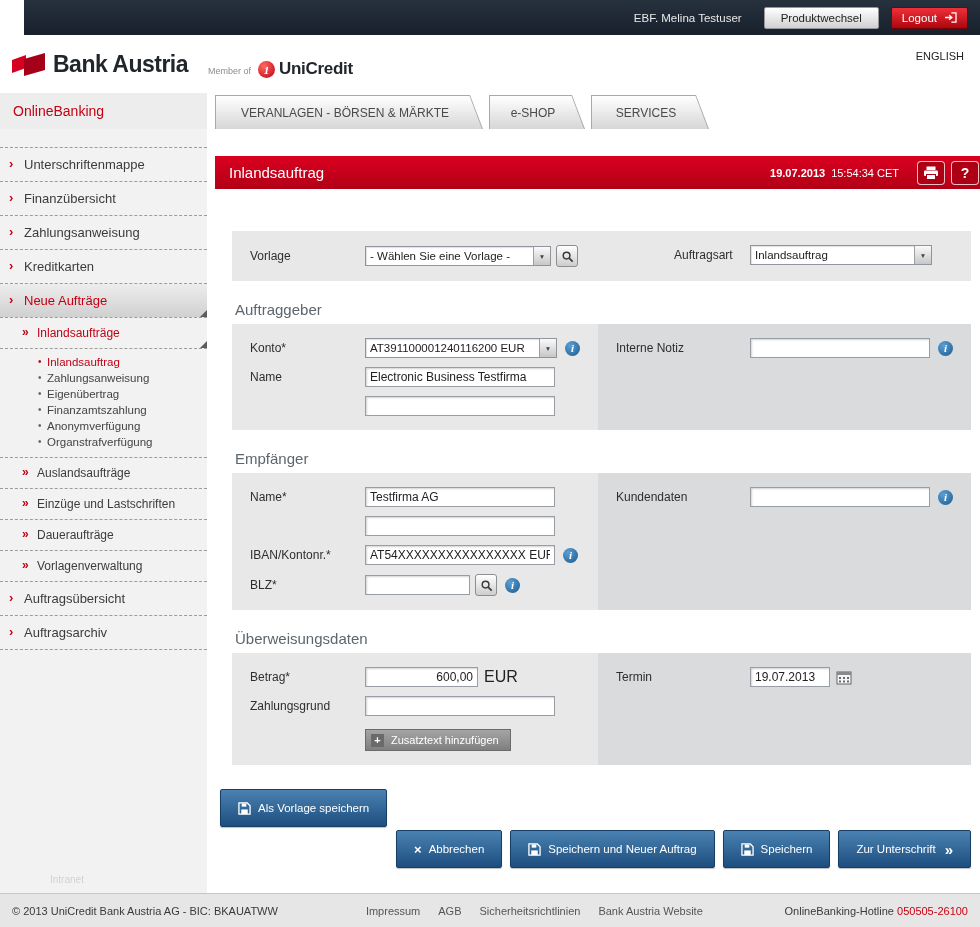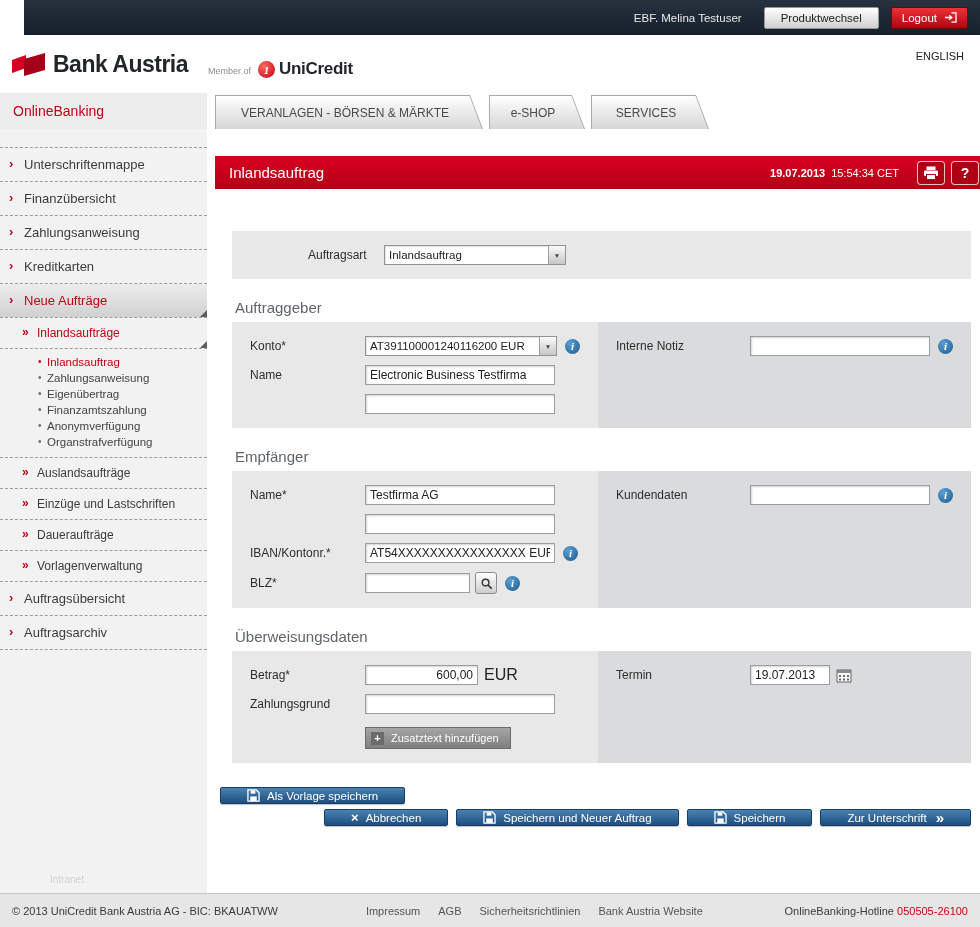--- a/index.html
+++ b/index.html
@@ -158,21 +158,21 @@
   .btn-gray {
     display: inline-flex; align-items: center; gap: 7px;
     height: 22px; padding: 0 11px 0 5px; margin-top: 4px;
     background: linear-gradient(#a5a5a5, #7f7f7f);
     border: 1px solid #6b6b6b; color: #fff; font-size: 11px; cursor: pointer;
   }
   .btn-gray .plus { width: 13px; height: 13px; background: #6a6a6a; display: flex; align-items: center; justify-content: center; font-size: 11px; font-weight: bold; }
 
   .btn-blue {
     display: inline-flex; align-items: center; gap: 7px;
-    height: 17px; padding: 0 26px;
+    height: 38px; padding: 0 17px;
     background: linear-gradient(#4a82b2, #1d4e7f);
     border: 1px solid #173f66; border-radius: 2px;
     color: #fff; font-size: 11.5px; cursor: pointer;
     box-shadow: 0 1px 1px rgba(0,0,0,.25);
   }
   .btn-blue .x { font-size: 13px; font-weight: bold; line-height: 1; }
   .btn-blue .fwd { font-size: 15px; font-weight: bold; line-height: 1; margin-left: 2px; }
 
   .vorlage-row { margin: 24px 0 0 13px; }
   .actions { display: flex; justify-content: flex-end; gap: 8px; margin: 3px 17px 0 25px; }
@@ -339,20 +339,35 @@
         </svg>
       </span>
       <span class="tb-btn">
         <span>?</span>
       </span>
     </div>
 
     <div class="formarea">
 
       <div class="fbox single">
+        <div class="col-l">
+          <div class="frow">
+            <span class="flabel">Vorlage</span>
+            <div class="dd dw186">
+              <span class="dd-text">- Wählen Sie eine Vorlage -</span>
+              <span class="dd-btn">▼</span>
+            </div>
+            <span class="sq-btn">
+              <svg width="13" height="13" viewBox="0 0 14 14">
+                <circle cx="6" cy="6" r="3.6" fill="none" stroke="#3a3a3a" stroke-width="1.6"></circle>
+                <line x1="8.8" y1="8.8" x2="12.6" y2="12.6" stroke="#3a3a3a" stroke-width="1.8"></line>
+              </svg>
+            </span>
+          </div>
+        </div>
         <div class="col-r">
           <div class="frow">
             <span class="flabel-r indent">Auftragsart</span>
             <div class="dd dw182">
               <span class="dd-text">Inlandsauftrag</span>
               <span class="dd-btn">▼</span>
             </div>
           </div>
         </div>
       </div>

